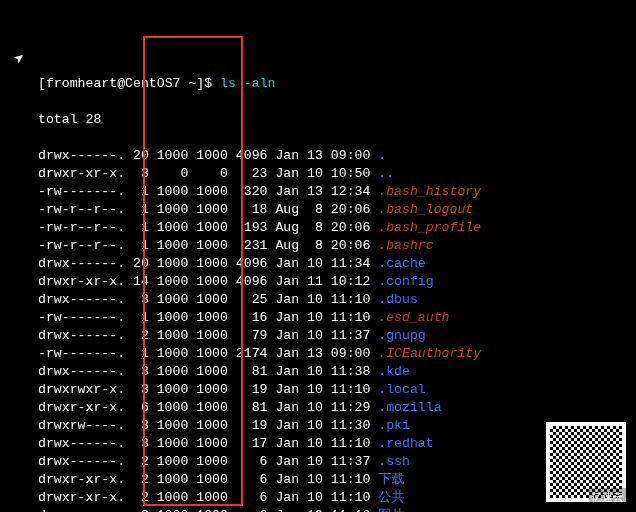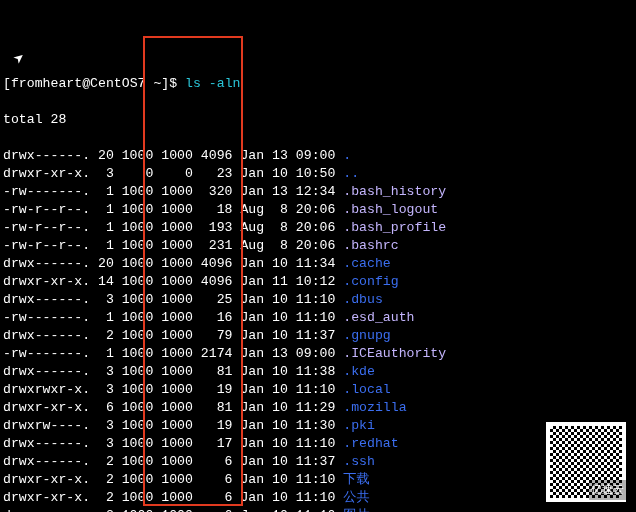--- a/index.html
+++ b/index.html
@@ -9,26 +9,26 @@
       background: #000;
       font-family: "Courier New", monospace;
       font-size: 13.2px;
       color: #fff;
       white-space: pre;
       padding: 3px 3px;
       overflow: hidden;
       line-height: 18px;
       position: relative;
     }
-    .line { display: block; height: 18px; }
+    .line { display: block; height: 18px; margin-left: 35px; }
     .prompt-open { color: #fff; }
     .prompt-close { color: #fff; }
     .cyan { color: #2ac5d8; }
     .blue { color: #3b6ef0; }
-    .white { color: #c4b5fd; }
+    .white { color: #c2410c; font-style: italic; }
     .hl-box {
       position: absolute;
       border: 2px solid #e23a1f;
       pointer-events: none;
     }
     .cursor-arrow {
       position: absolute;
       color:#fff;
       font-size:18px;
       pointer-events:none;
@@ -42,21 +42,21 @@
       height: 80px;
       background:
         repeating-linear-gradient(0deg, #000 0 3px, #fff 3px 6px),
         repeating-linear-gradient(90deg, #000 0 3px, #fff 3px 6px);
       background-blend-mode: difference;
       border: 4px solid #fff;
     }
     .logo {
       position: absolute;
       right: 10px;
-      bottom: 12px;
+      bottom: 4px;
       font-size: 11px;
       color:#fff;
       background: rgba(0,0,0,0.3);
       padding: 1px 2px;
     }
   </style>
 </head>
 <body>
 
 

